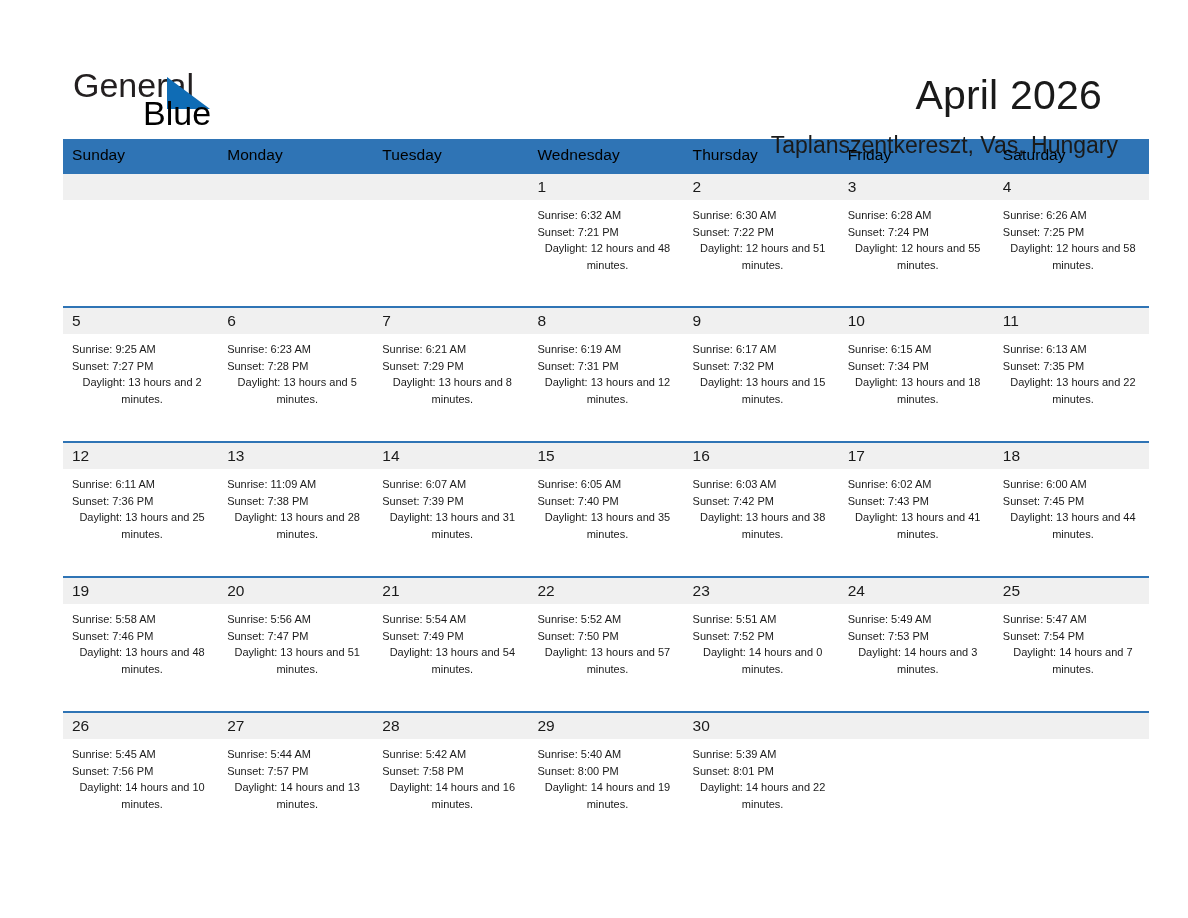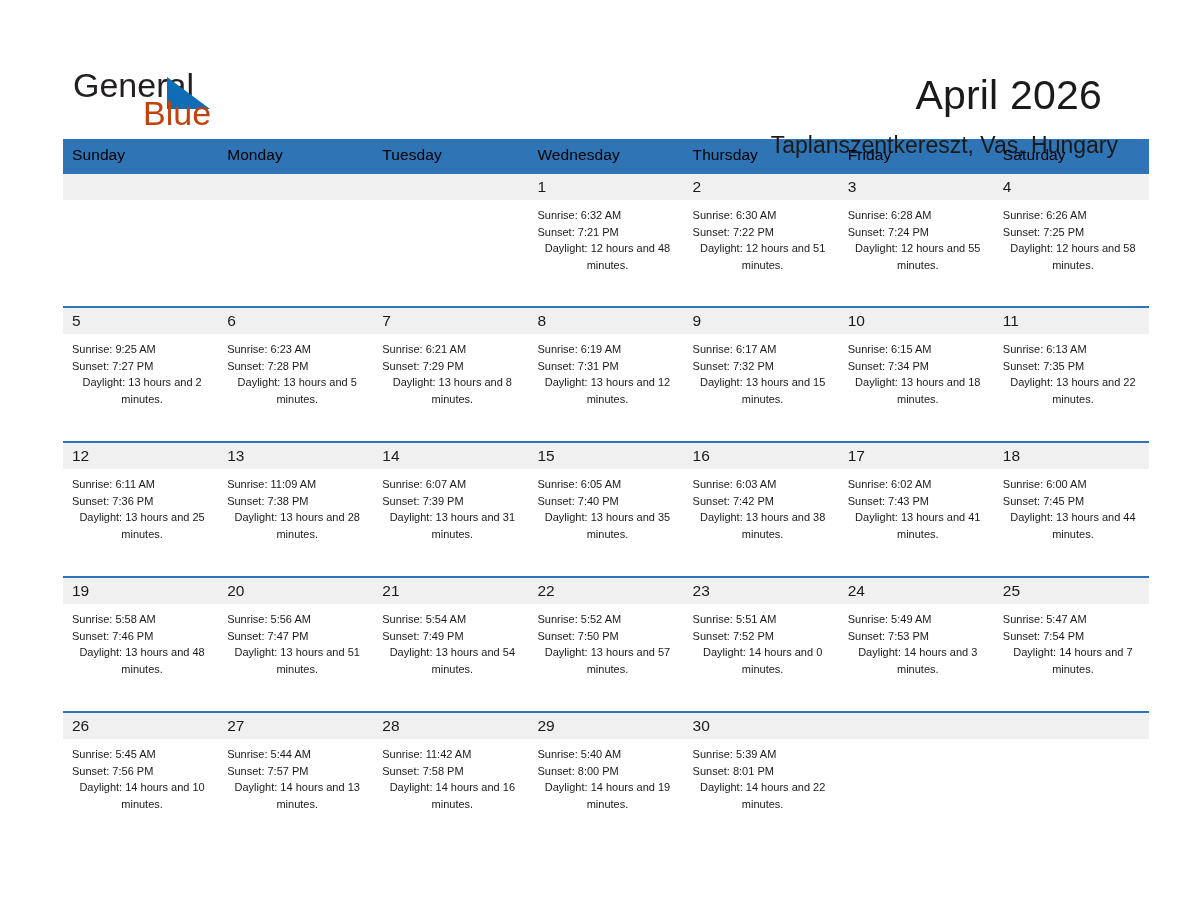--- a/index.html
+++ b/index.html
@@ -41,21 +41,21 @@
   }
   .logo-tri {
     position: absolute;
     left: 98px; top: 21px;
     width: 0; height: 0;
     border-left: 43px solid #0f6cb5;
     border-top: 32px solid transparent;
   }
   .logo-blue {
     font-size: 34px;
-    color: #c2410c;
+    color: #000000;
     position: absolute;
     left: 74px; top: 40px;
     font-weight: 400;
   }
   .title-wrap { text-align: right; padding-top: 2px; }
   .cal-title {
     font-size: 41px;
     color: #1a1a1a;
     font-weight: 400;
     line-height: 1.05;
@@ -378,21 +378,21 @@
             <div class="daynum-band">27</div>
             <div class="cell-body">
               <div>Sunrise: 5:44 AM</div>
               <div>Sunset: 7:57 PM</div>
               <div class="dl">Daylight: 14 hours and 13 minutes.</div>
             </div>
           </td>
           <td class="">
             <div class="daynum-band">28</div>
             <div class="cell-body">
-              <div>Sunrise: 11:42 AM</div>
+              <div>Sunrise: 5:42 AM</div>
               <div>Sunset: 7:58 PM</div>
               <div class="dl">Daylight: 14 hours and 16 minutes.</div>
             </div>
           </td>
           <td class="">
             <div class="daynum-band">29</div>
             <div class="cell-body">
               <div>Sunrise: 5:40 AM</div>
               <div>Sunset: 8:00 PM</div>
               <div class="dl">Daylight: 14 hours and 19 minutes.</div>

